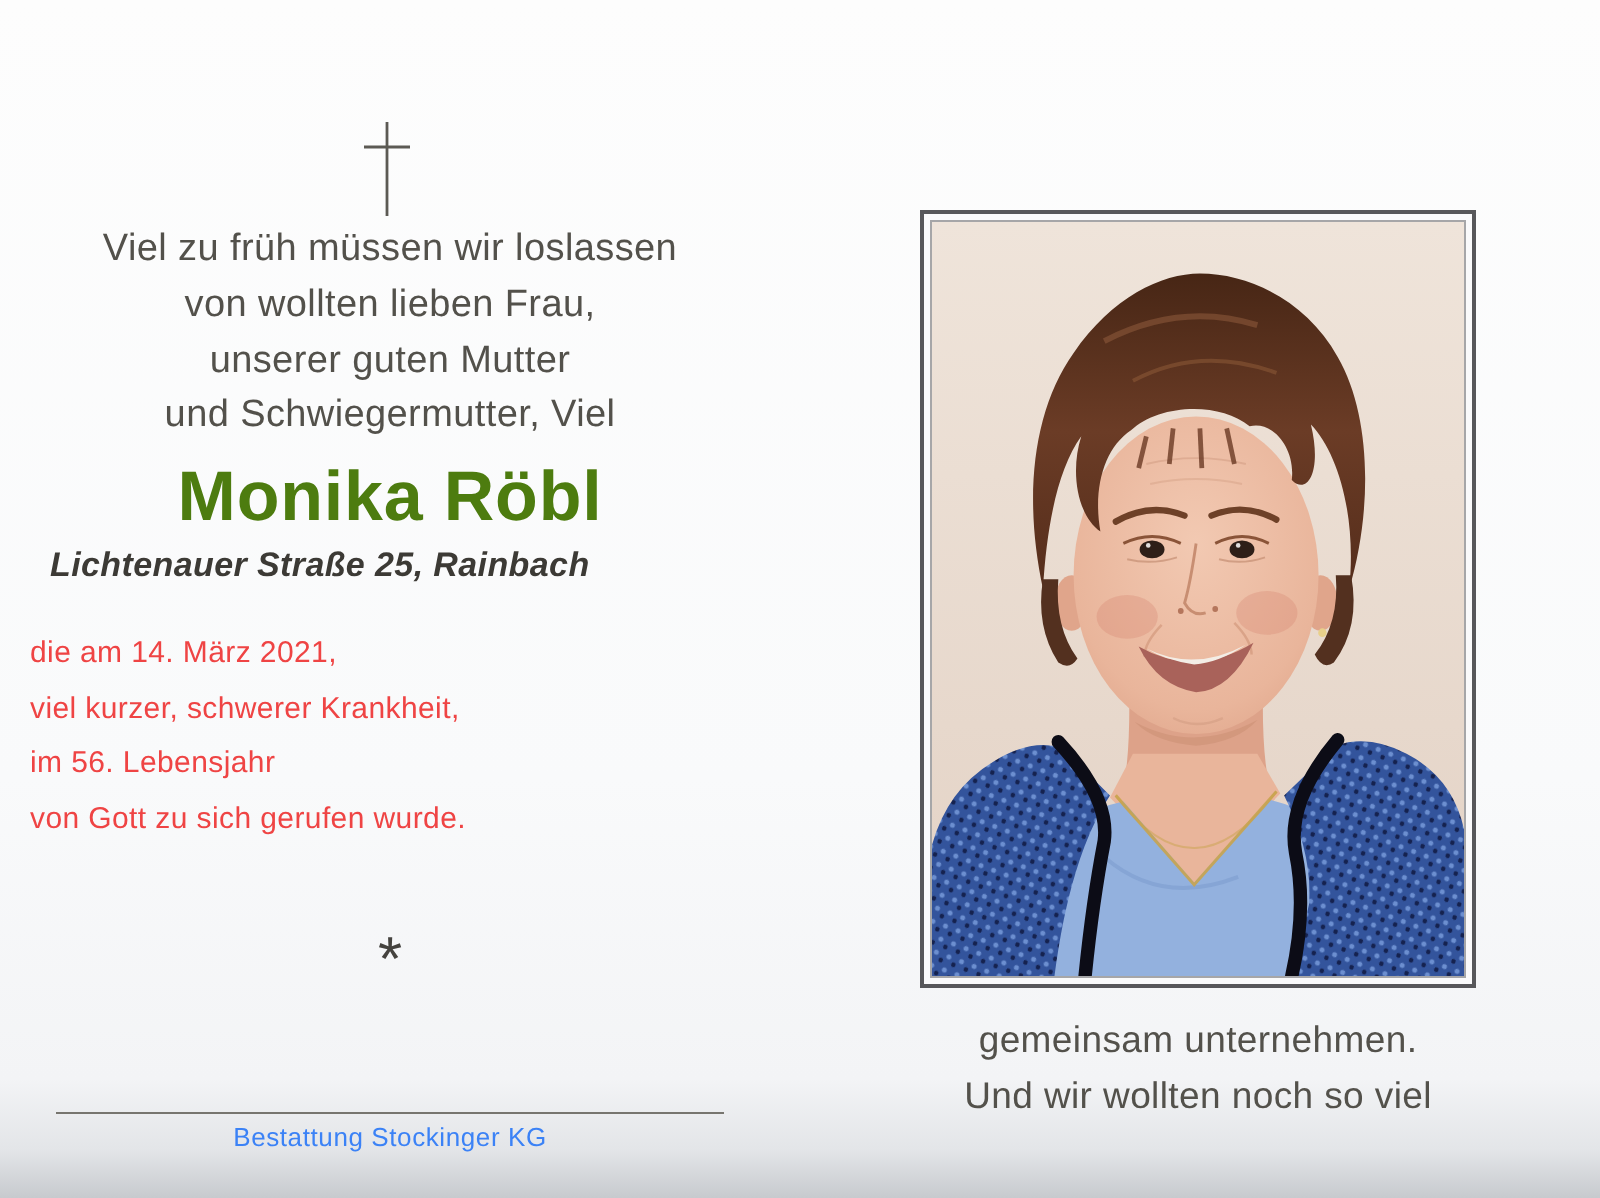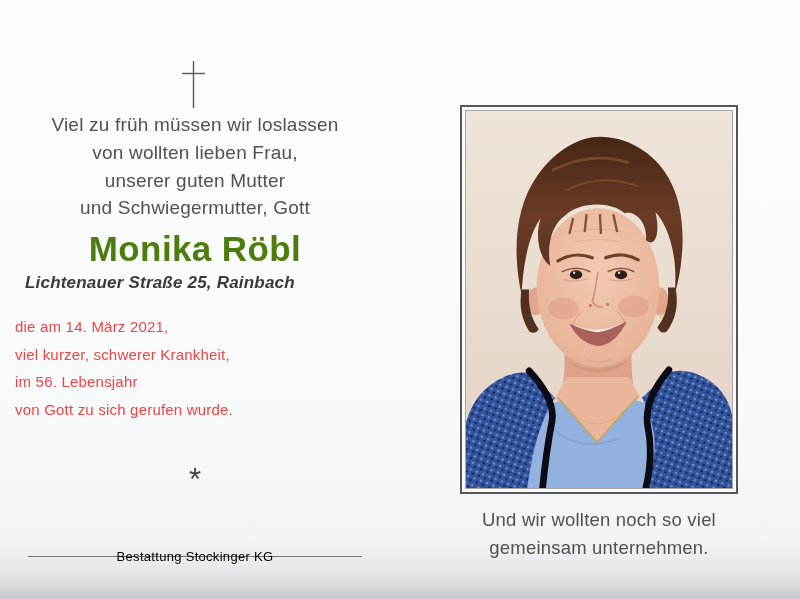--- a/index.html
+++ b/index.html
@@ -31,22 +31,22 @@
     position:absolute;left:15px;top:313px;width:360px;
     text-align:left;font-size:15px;line-height:27.6px;
     color:#ef4444;letter-spacing:.2px;
   }
   .star{
     position:absolute;left:25px;top:464px;width:340px;height:32px;
     text-align:center;font-size:31px;line-height:32px;color:#45433f;
   }
   .footer-line{position:absolute;left:28px;top:556px;width:334px;border-top:1.5px solid #77756f;}
   .footer-text{
-    position:absolute;left:28px;top:549px;width:334px;
-    text-align:center;font-size:13px;color:#000000;letter-spacing:.3px;
+    position:absolute;left:28px;top:561px;width:334px;
+    text-align:center;font-size:13px;color:#3b82f6;letter-spacing:.3px;
   }
 
   .photo-frame{
     position:absolute;left:460px;top:105px;width:278px;height:389px;
     box-sizing:border-box;border:2px solid #57575a;background:#fafafb;padding:3px;
   }
   .photo-inner{width:100%;height:100%;box-sizing:border-box;border:1px solid #a6a6a8;overflow:hidden;}
   svg.portrait{display:block;width:100%;height:100%;}
 
   .caption{
@@ -62,21 +62,21 @@
 
   <svg class="cross" width="25" height="49" viewBox="0 0 25 49">
     <line x1="12.5" y1="1" x2="12.5" y2="48" stroke="#5c5a54" stroke-width="1.4"></line>
     <line x1="1" y1="13.5" x2="24" y2="13.5" stroke="#5c5a54" stroke-width="1.4"></line>
   </svg>
 
   <div class="intro">
     <div>Viel zu früh müssen wir loslassen</div>
     <div>von wollten lieben Frau,</div>
     <div>unserer guten Mutter</div>
-    <div>und Schwiegermutter, Gott</div>
+    <div>und Schwiegermutter, Viel</div>
   </div>
 
   <div class="name">Monika Röbl</div>
   <div class="address">Lichtenauer Straße 25, Rainbach</div>
 
   <div class="details">
     <div>die am 14. März 2021,</div>
     <div>viel kurzer, schwerer Krankheit,</div>
     <div>im 56. Lebensjahr</div>
     <div>von Gott zu sich gerufen wurde.</div>
@@ -176,17 +176,17 @@
         <path d="M105,80 Q140,62 180,76" stroke="#a06a42" stroke-width="2" fill="none" opacity="0.4"></path>
         <path d="M112,108 L108,124" stroke="#6b3a24" stroke-width="2.5" opacity="0.8"></path>
         <path d="M126,104 L124,122" stroke="#6b3a24" stroke-width="2.5" opacity="0.8"></path>
         <path d="M140,104 L141,124" stroke="#6b3a24" stroke-width="2.5" opacity="0.8"></path>
         <path d="M154,104 L158,122" stroke="#6b3a24" stroke-width="2.5" opacity="0.8"></path>
       </svg>
     </div>
   </div>
 
   <div class="caption">
+    <div>gemeinsam unternehmen.</div>
     <div>Und wir wollten noch so viel</div>
-    <div>gemeinsam unternehmen.</div>
   </div>
 
 </div>
 
 </body></html>

